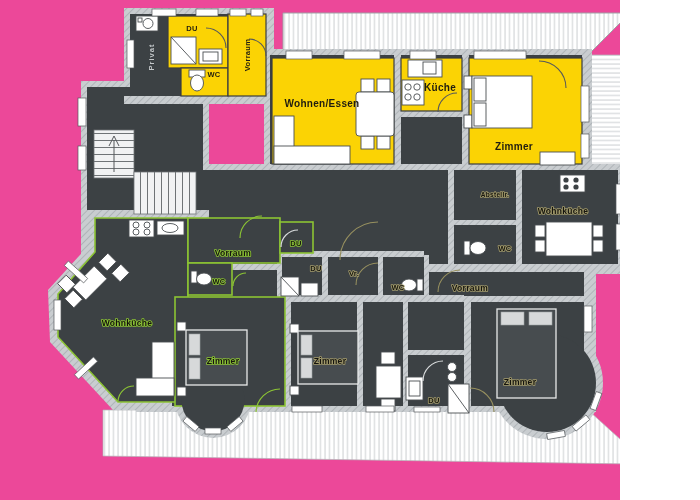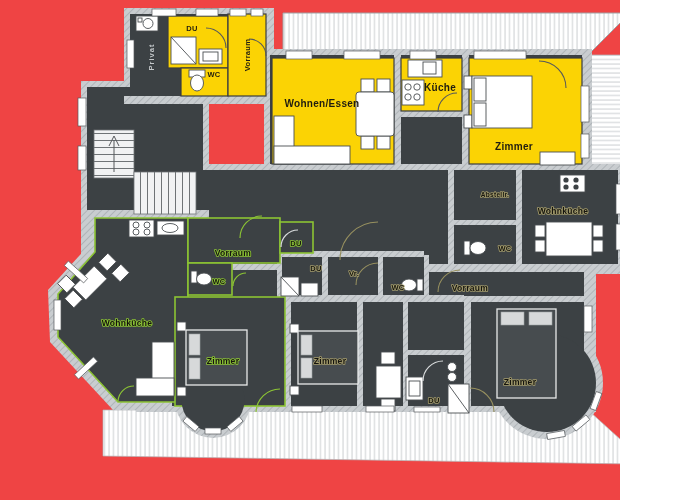--- a/index.html
+++ b/index.html
@@ -1,16 +1,16 @@
 <!DOCTYPE html>
 <html><head>
 <meta charset="utf-8">
 <style>
   html,body{margin:0;padding:0;background:#fff;}
-  #stage{position:relative;width:620px;height:500px;background:#ef4444;overflow:hidden;
+  #stage{position:relative;width:620px;height:500px;background:#ec4899;overflow:hidden;
          font-family:"Liberation Sans", sans-serif;}
   svg{display:block;}
   text{font-family:"Liberation Sans", sans-serif;font-weight:bold;letter-spacing:.3px;}
   .t-yl{fill:#201d10;}
   .t-gy{fill:#c3c7c9;letter-spacing:1px;}
   .t-dk{fill:#15140e;stroke:#a29a6b;stroke-width:1.7;paint-order:stroke;stroke-linejoin:round;}
   .t-gr{fill:#15140e;stroke:#8cc434;stroke-width:1.7;paint-order:stroke;stroke-linejoin:round;}
   .s6{font-size:6.5px;} .s7{font-size:7.5px;} .s8{font-size:8.5px;} .s9{font-size:10px;}
   .furn{fill:#ffffff;stroke:#4a4e51;stroke-width:.9;}
   .furnline{fill:none;stroke:#4a4e51;stroke-width:.9;}

